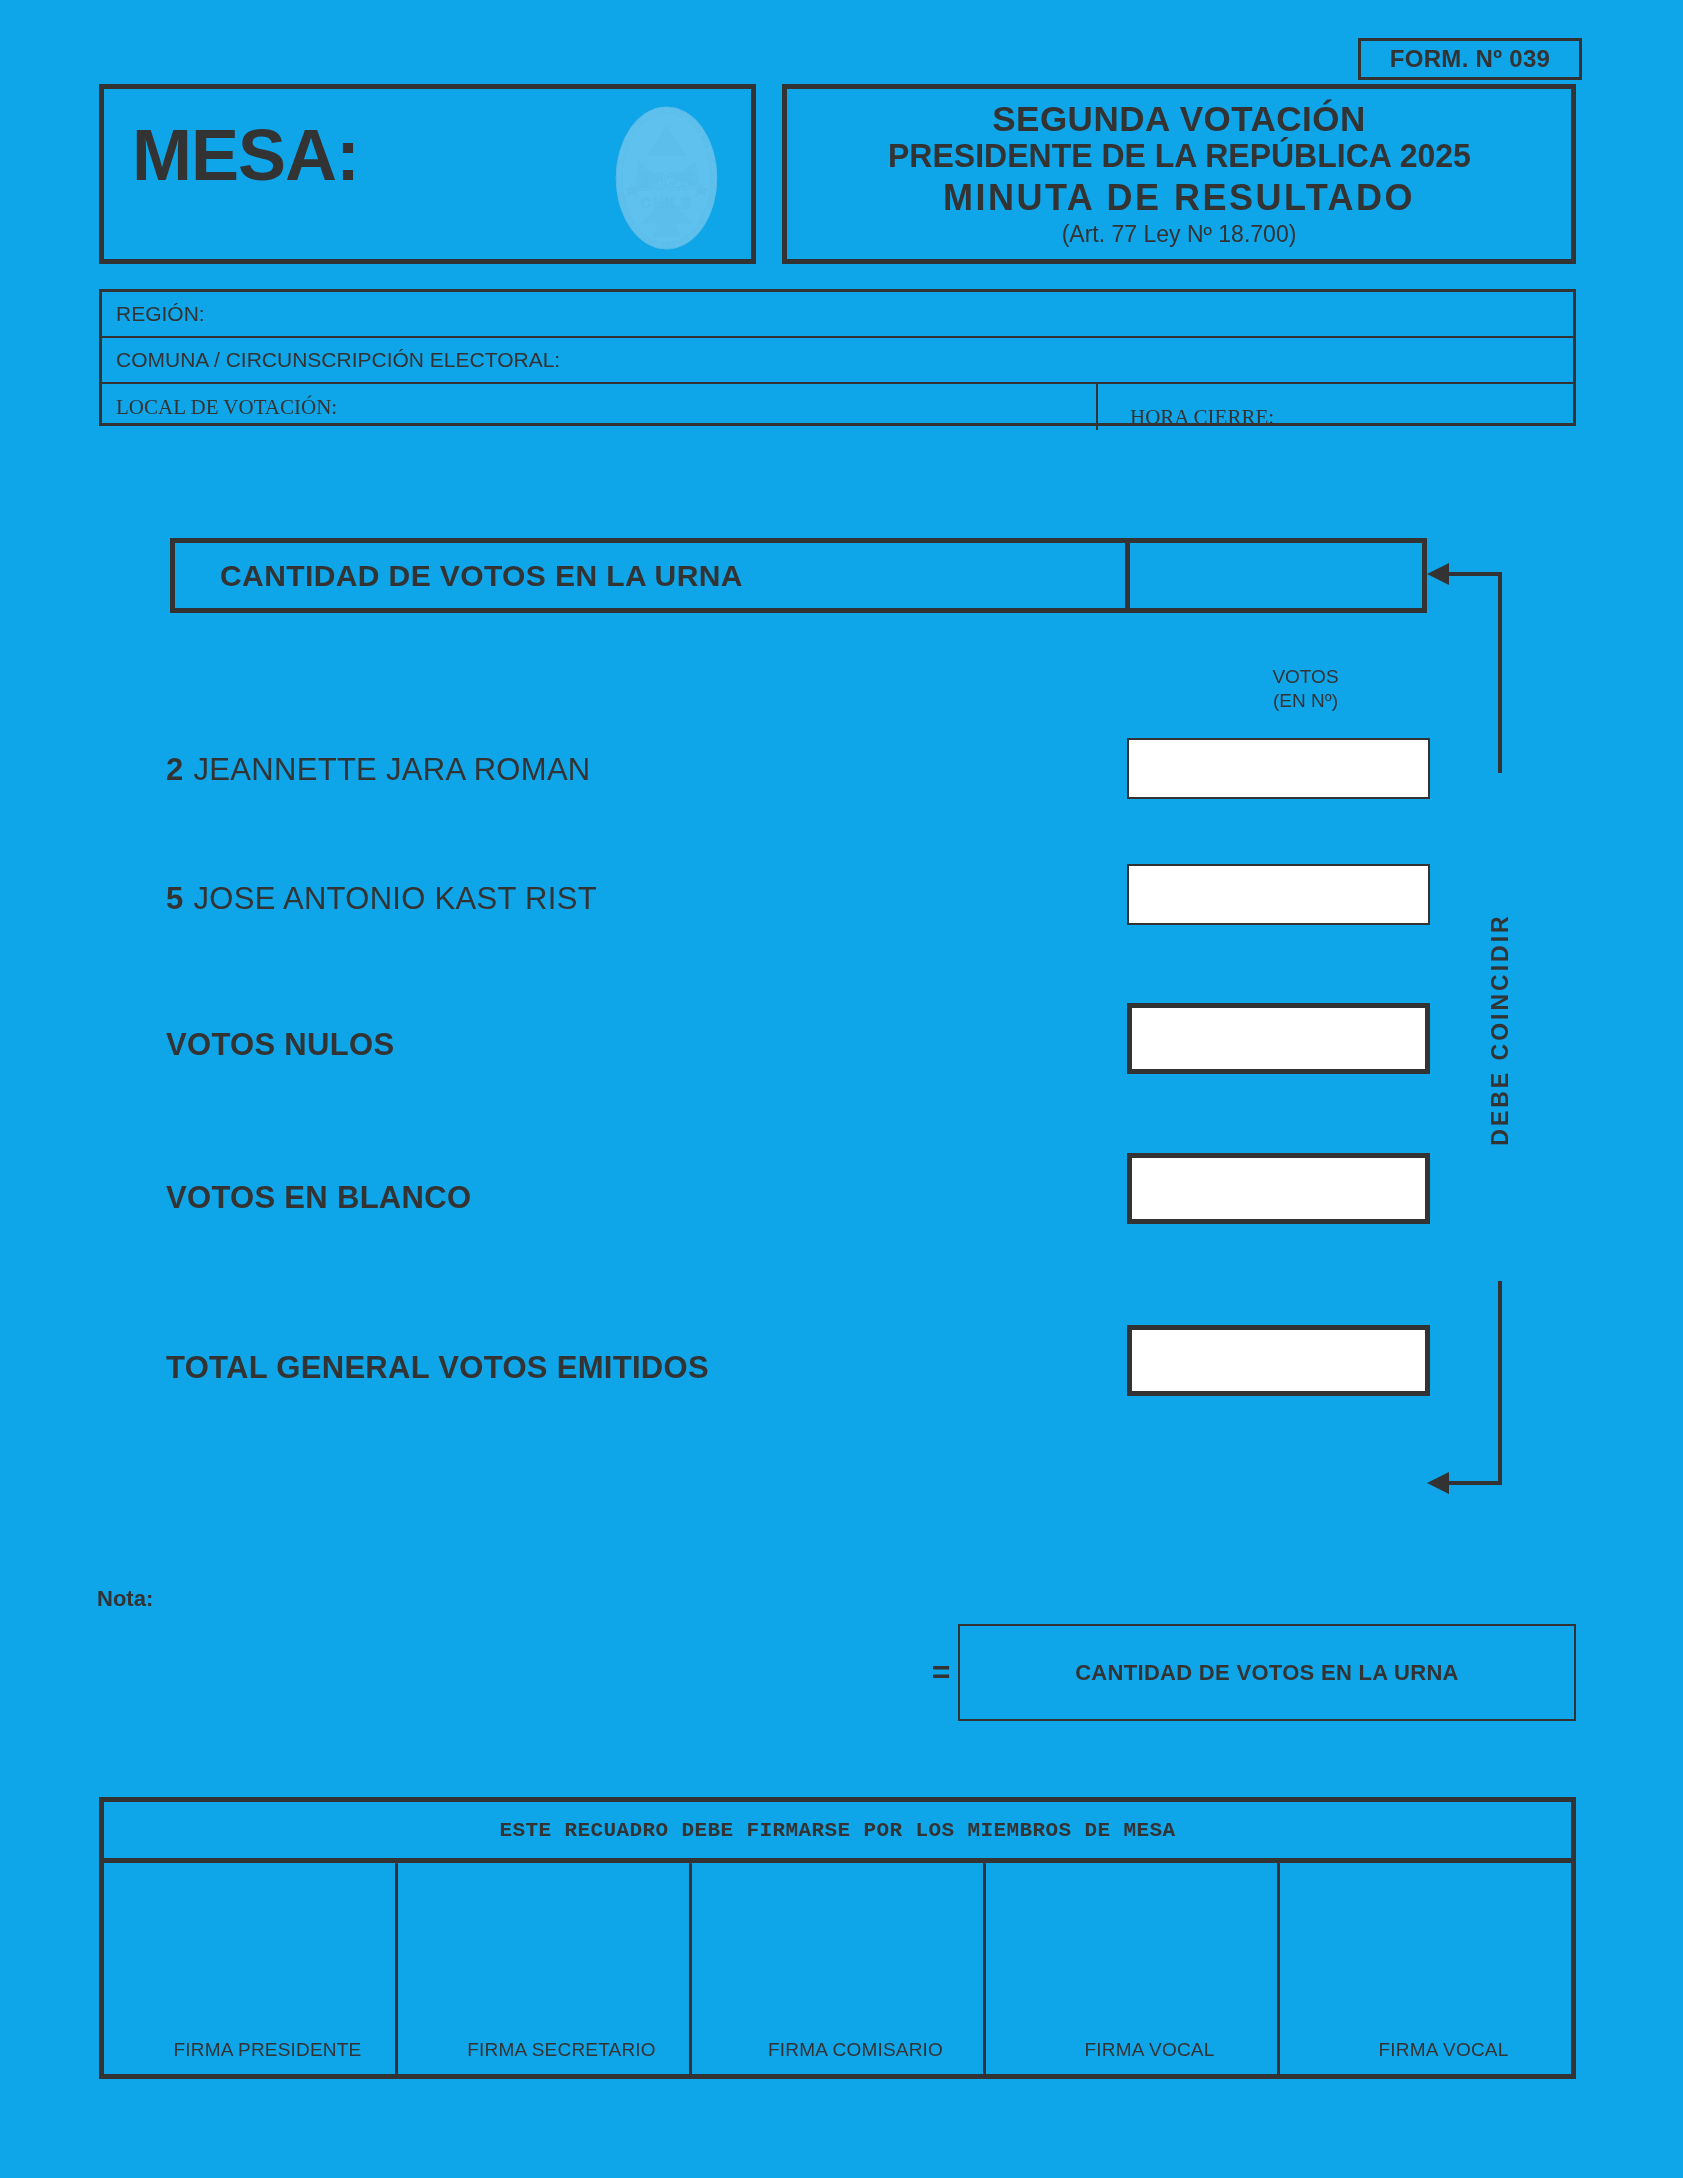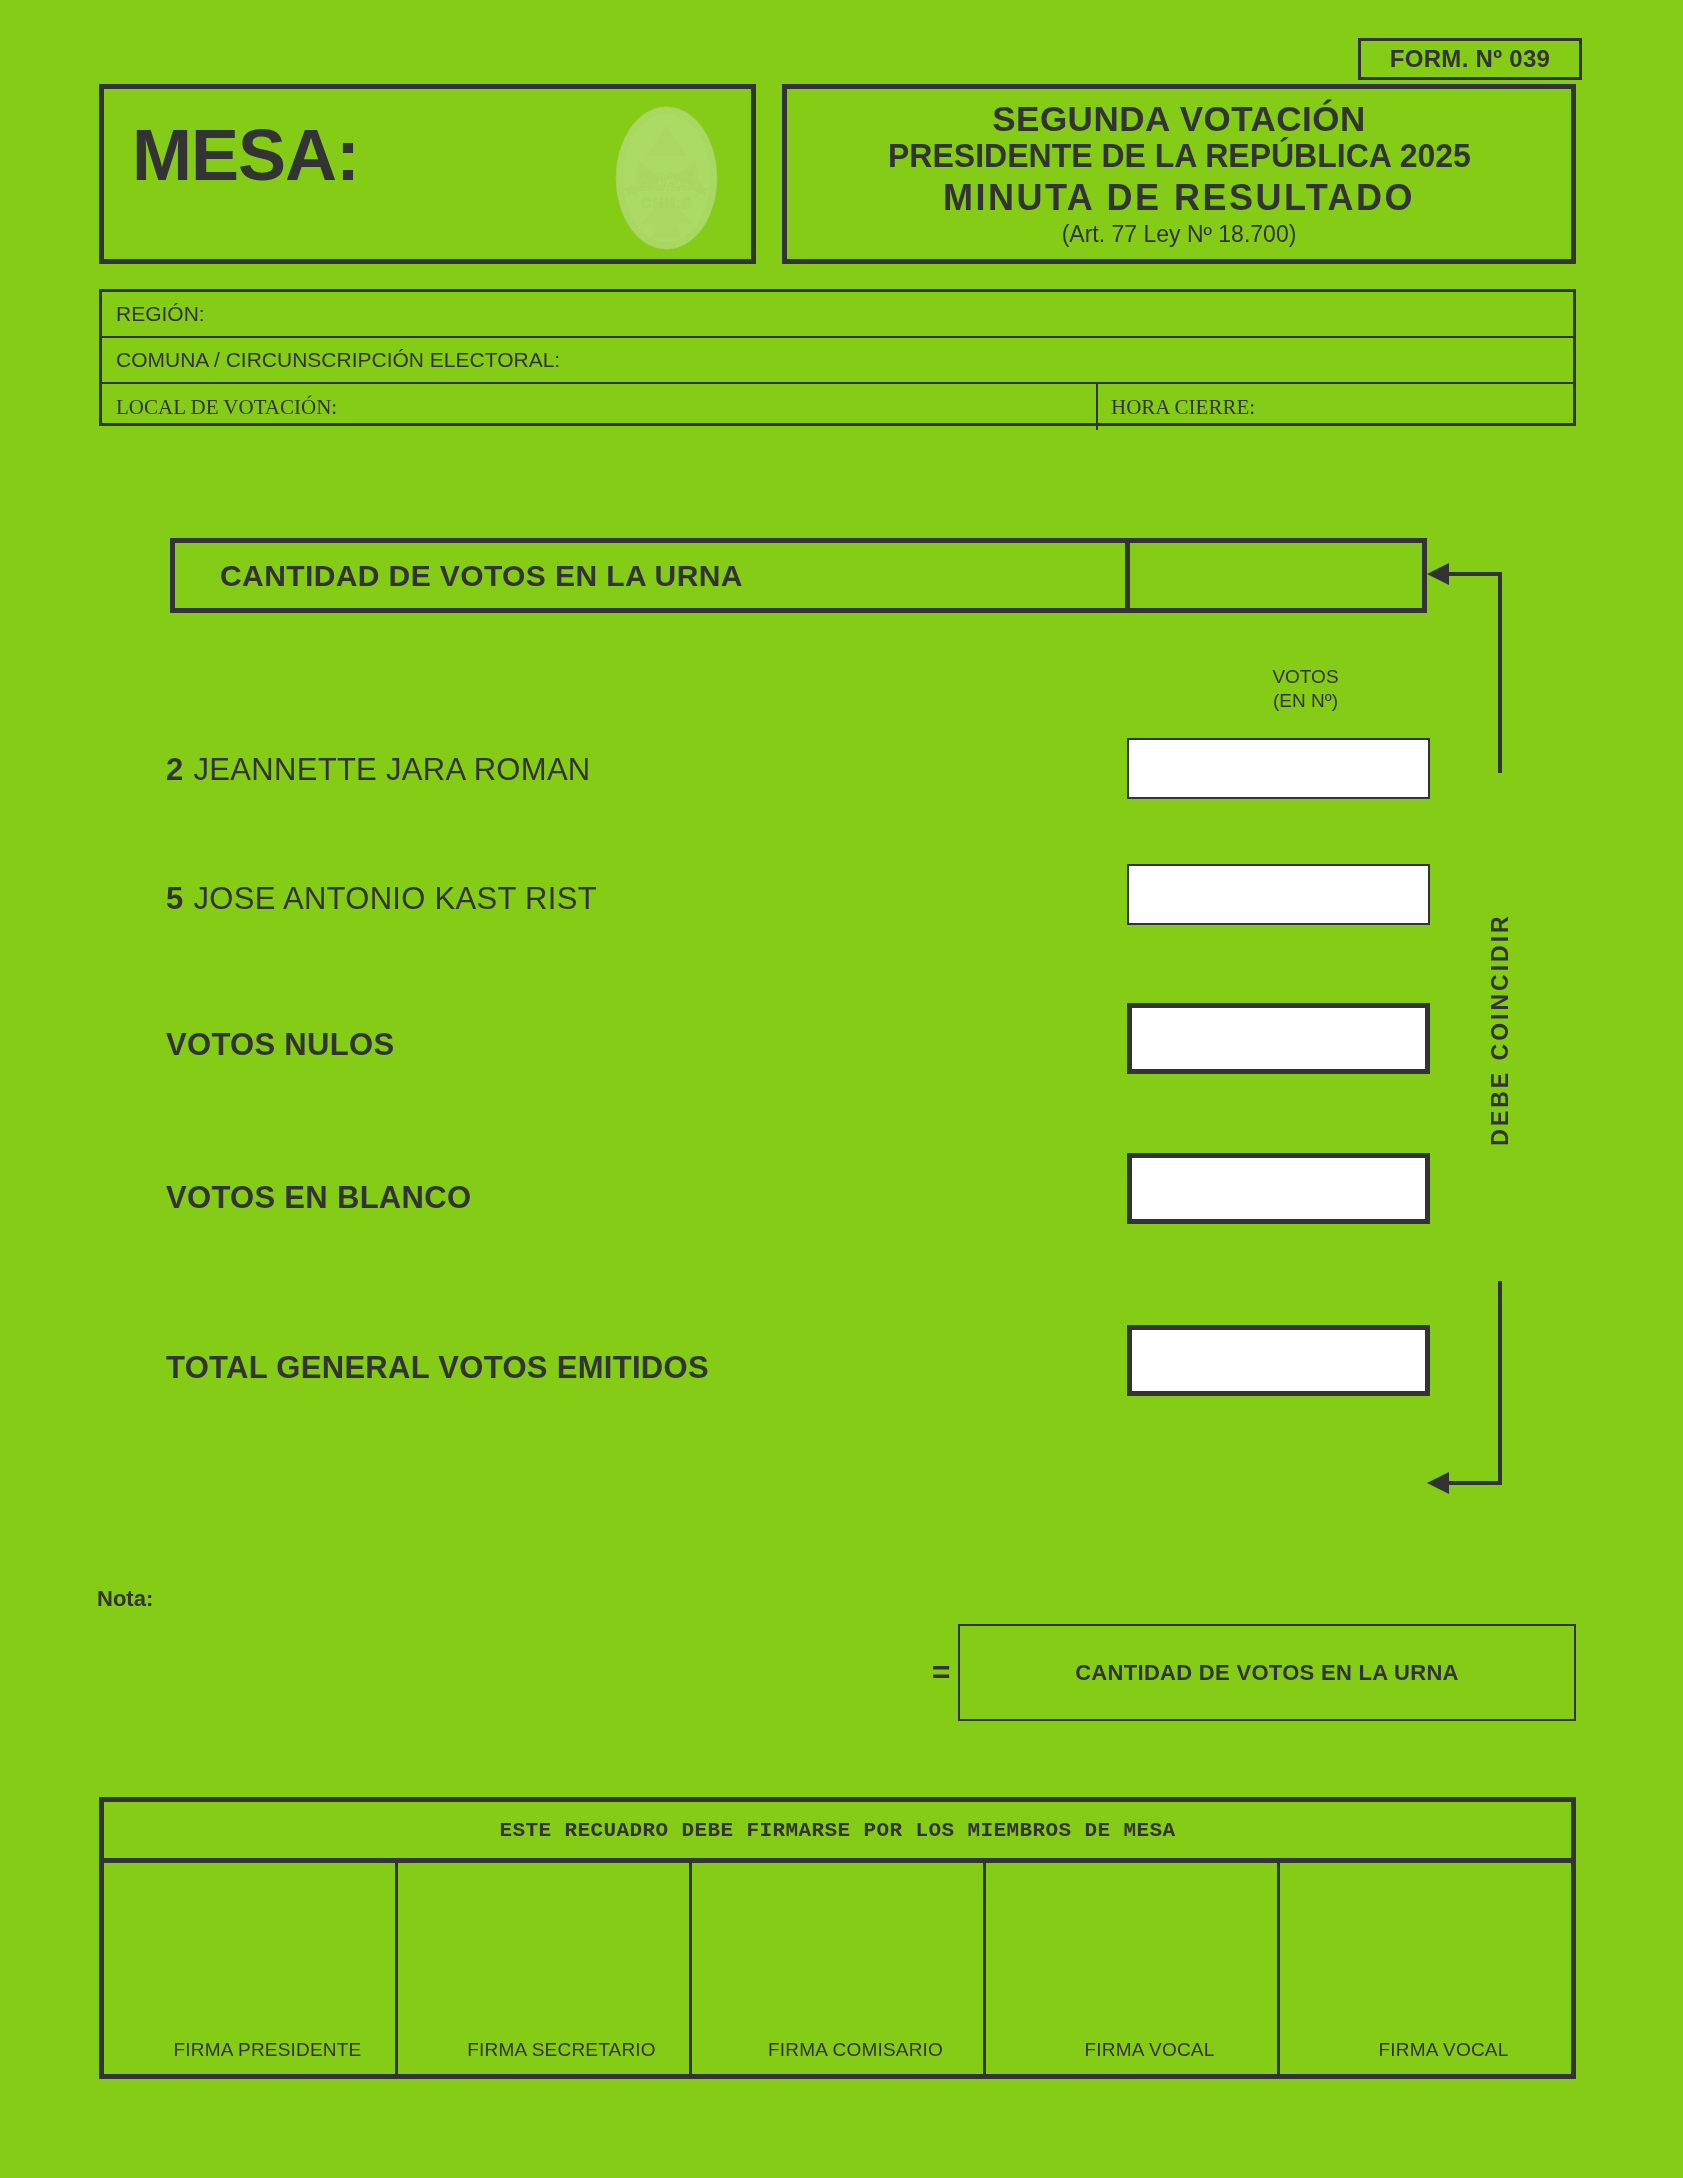--- a/index.html
+++ b/index.html
@@ -8,21 +8,21 @@
     background: #ffffff;
   }
   body {
     font-family: "Liberation Sans", sans-serif;
     color: #333333;
   }
   #page {
     position: relative;
     width: 1683px;
     height: 2178px;
-    background: #84cc16;
+    background: #0ea5e9;
     overflow: hidden;
   }
   .abs { position: absolute; }
 
   
   #form-number {
     left: 1358px; top: 38px;
     width: 218px; height: 36px;
     border: 3px solid #333333;
     display: flex; align-items: center; justify-content: center;
@@ -102,22 +102,22 @@
   .field-label {
     padding-left: 14px;
     font-size: 21px;
     white-space: nowrap;
   }
   #hora-cell {
     position: absolute;
     left: 994px; top: 0;
     bottom: 0; right: 0;
     border-left: 2px solid #333333;
-    display: flex; align-items: center;
-    padding-left: 13px;
+    display: flex; align-items: flex-end;
+    padding-left: 32px;
     box-sizing: border-box;
   }
   #acta-note {
     left: 99px; top: 430px;
     width: 1477px;
     text-align: right;
     font-size: 16px;
   }
 
   

